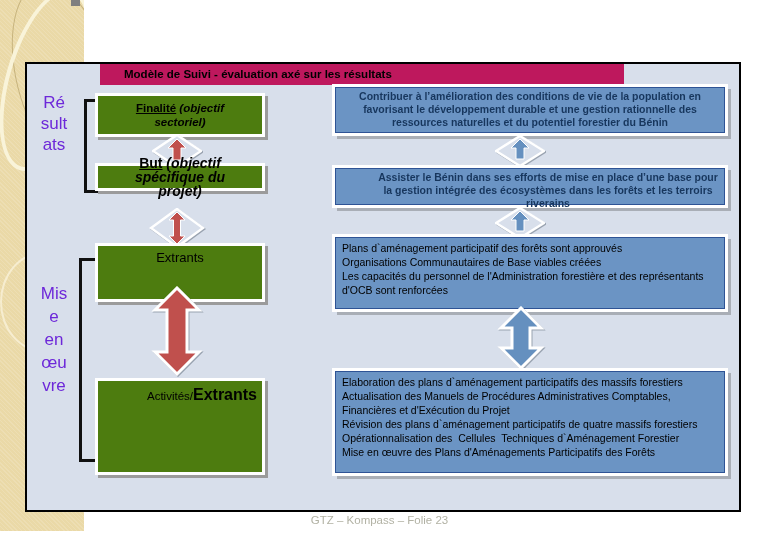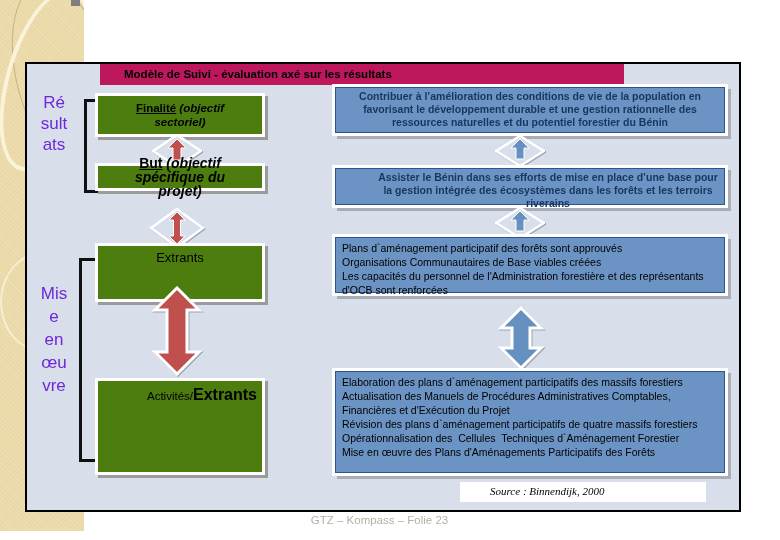--- a/index.html
+++ b/index.html
@@ -46,21 +46,21 @@
   
   .bluebox{position:absolute;left:308px;width:390px;box-sizing:border-box;
         background:#6b94c4;border:1px solid #2e5395;
         box-shadow:0 0 0 3px #ffffff, 4px 4px 0 2px #a9aeb6;}
   .bb-center{color:#17365d;font-weight:bold;font-size:10.5px;line-height:13px;
         text-align:center;padding:2px 4px;}
   .bb-left{color:#000;font-size:10.5px;line-height:14px;text-align:left;
         padding:3px 6px;white-space:pre-wrap;}
   .bb-a{top:23px;height:46px;}
   .bb-b{top:104px;height:37px;overflow:visible;padding-left:40px;}
-  .bb-c{top:173px;height:56px;}
+  .bb-c{top:173px;height:72px;}
   .bb-d{top:307px;height:102px;}
 
   
   .arrow{position:absolute;}
   .arrow svg{display:block;filter:drop-shadow(1.5px 1.5px 0 rgba(120,130,145,.65));}
   .arrow-red{color:#c0504d;}
   .arrow-blue{color:#6590bf;}
   .ar1{left:125px;top:70px;}
   .ar2{left:122px;top:144px;}
   .ar3{left:122px;top:222px;}
@@ -173,16 +173,15 @@
       <path d="M28 2 L48 22 L37 22 L37 42 L48 42 L28 62 L8 42 L19 42 L19 22 L8 22 Z" fill="currentColor" stroke="#ffffff" stroke-width="3"></path>
     </svg>
   </div>
 
   <div class="bluebox bb-d bb-left">Elaboration des plans d`aménagement participatifs des massifs forestiers
 Actualisation des Manuels de Procédures Administratives Comptables, Financières et d'Exécution du Projet
 Révision des plans d`aménagement participatifs de quatre massifs forestiers
 Opérationnalisation des  Cellules  Techniques d`Aménagement Forestier
 Mise en œuvre des Plans d'Aménagements Participatifs des Forêts</div>
 
-  <div class="source-box">Source : Binnendijk, 2000</div>
 </div>
 
 <div class="footer">GTZ – Kompass – Folie 23</div>
 
 </body></html>

